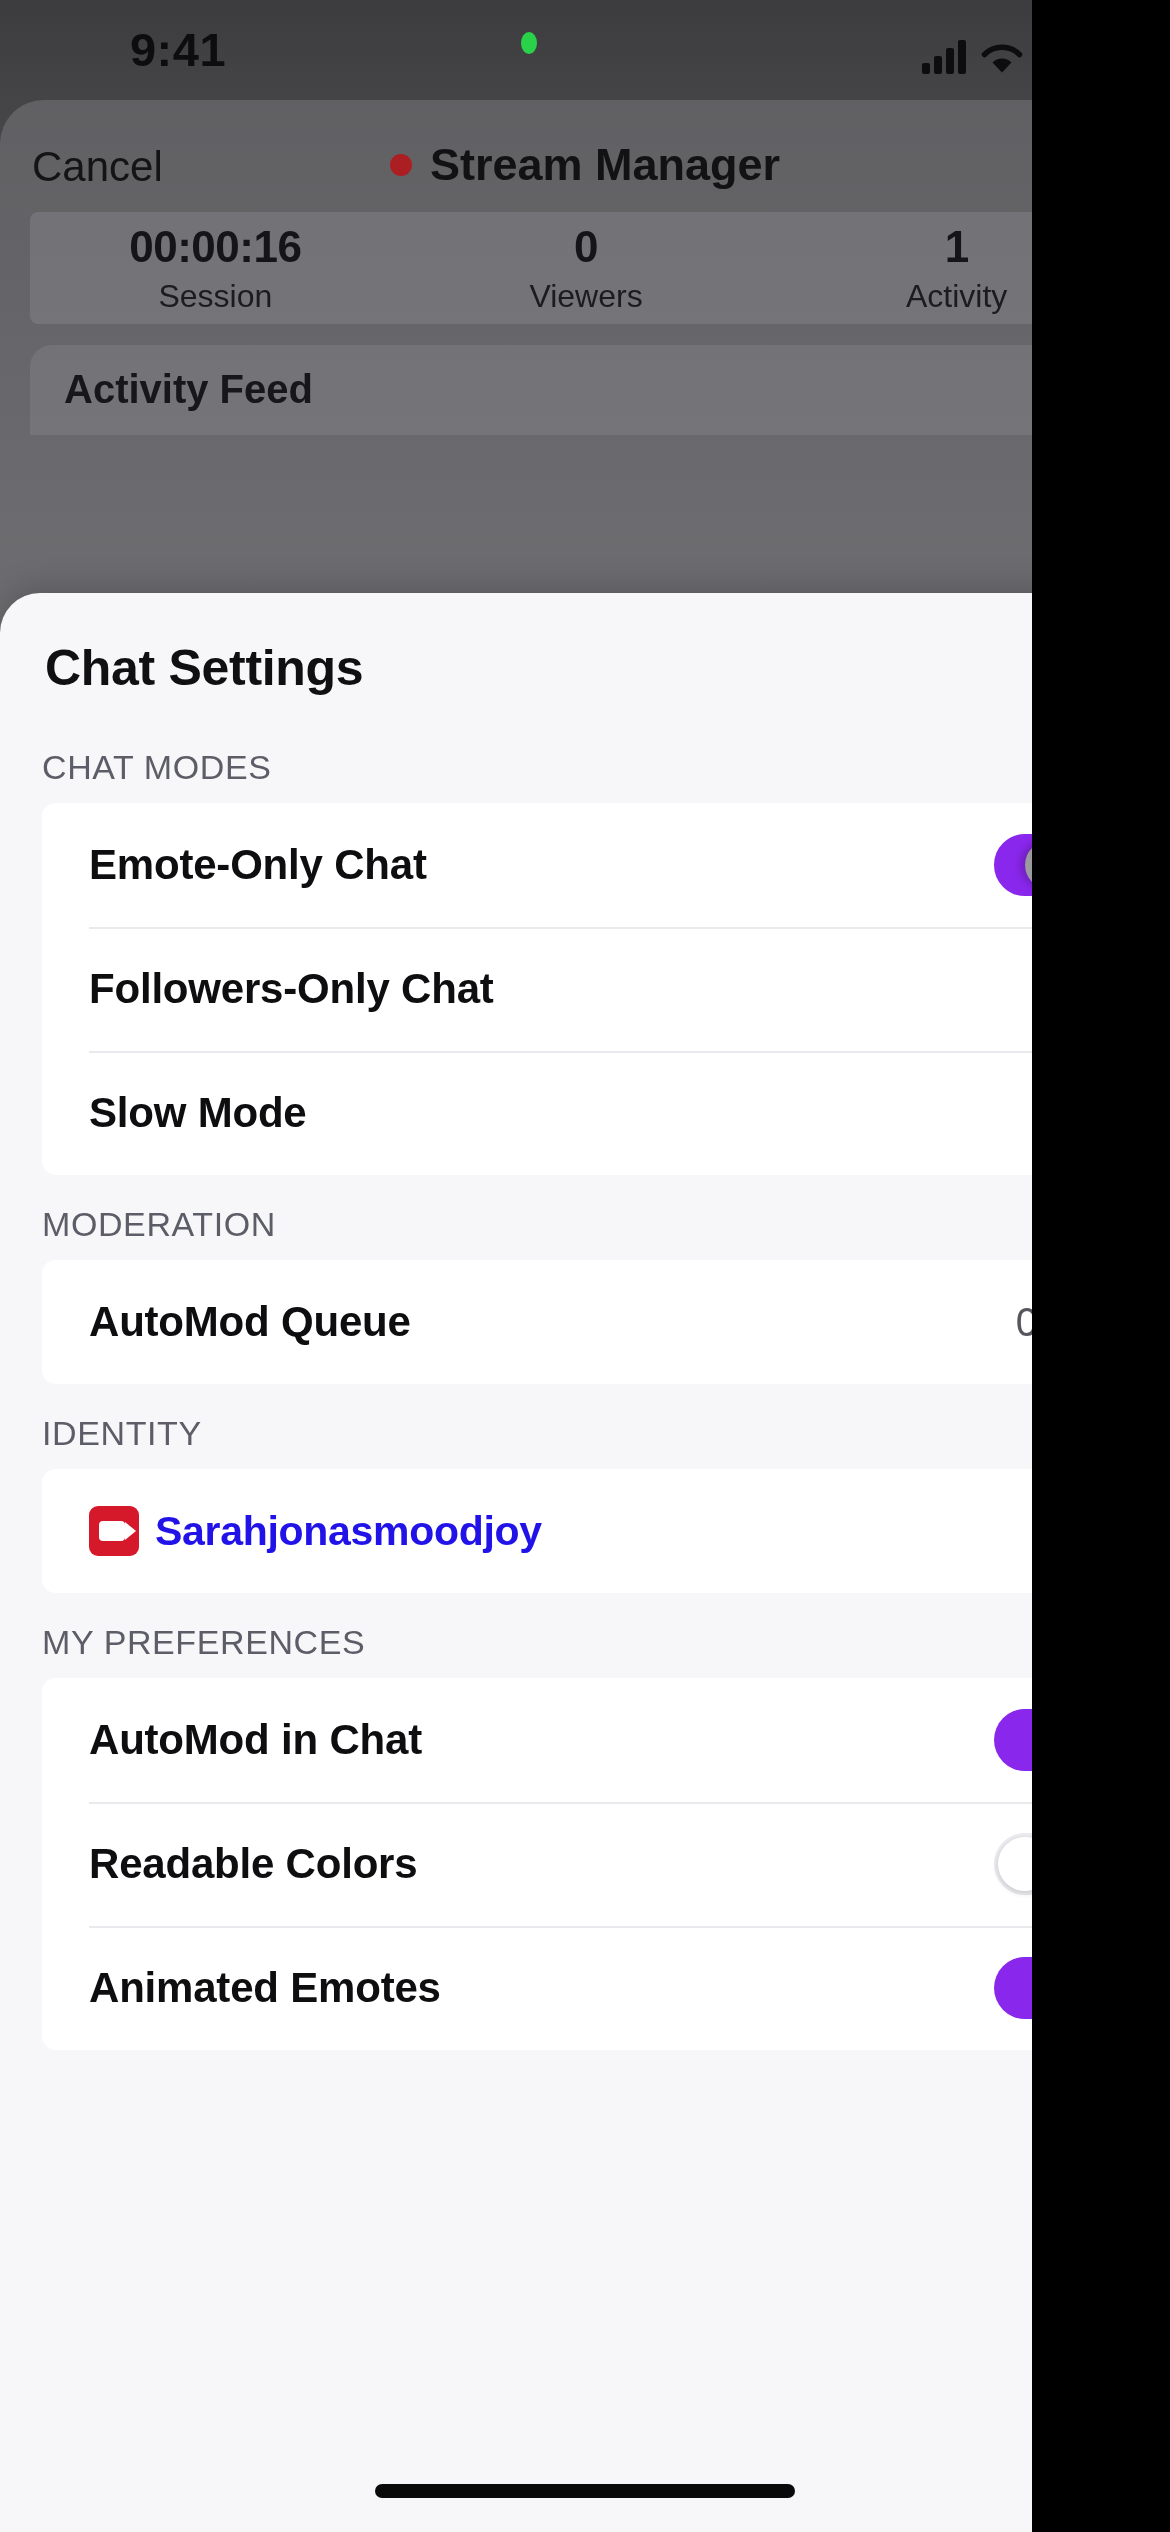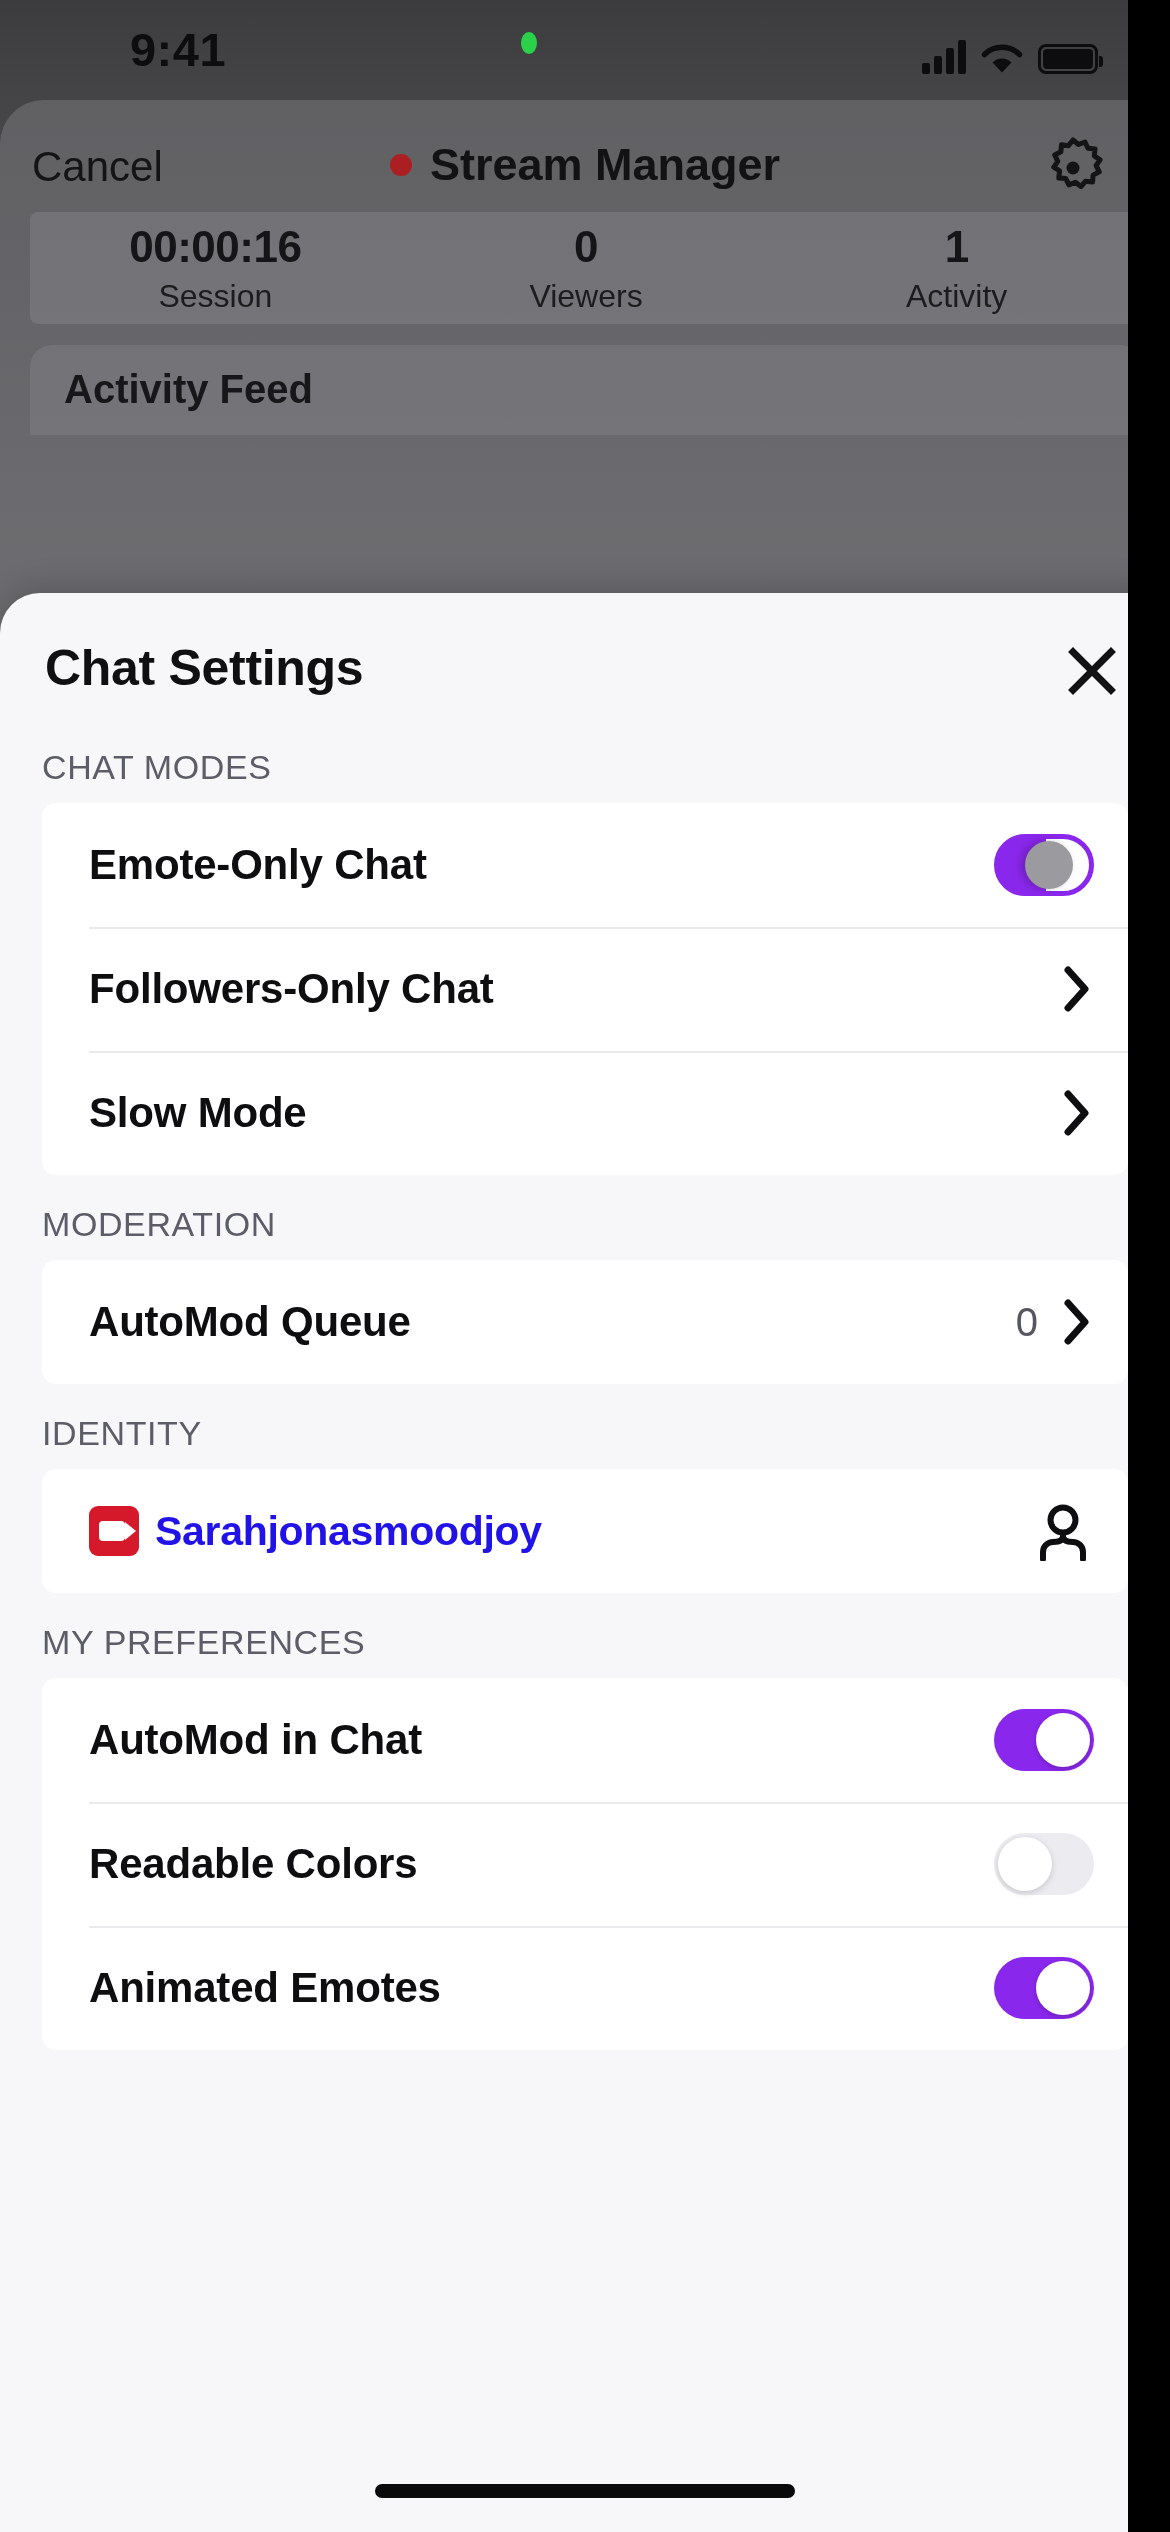--- a/index.html
+++ b/index.html
@@ -4,21 +4,21 @@
 <style>
   * { margin:0; padding:0; box-sizing:border-box; }
   html, body {
     width:1170px; height:2532px;
     font-family:"Liberation Sans", sans-serif;
     background:#000;
     overflow:hidden;
   }
   #screen {
     position:relative;
-    width:1128px; height:2532px;
+    width:1032px; height:2532px;
     background:#84cc16;
     overflow:hidden;
   }
 
   
   .backdrop {
     position:absolute; inset:0;
     background:linear-gradient(180deg,#3c3c3e 0%,#444446 90px,#4c4c50 260px,#5c5c60 500px,#636367 760px);
   }
 

